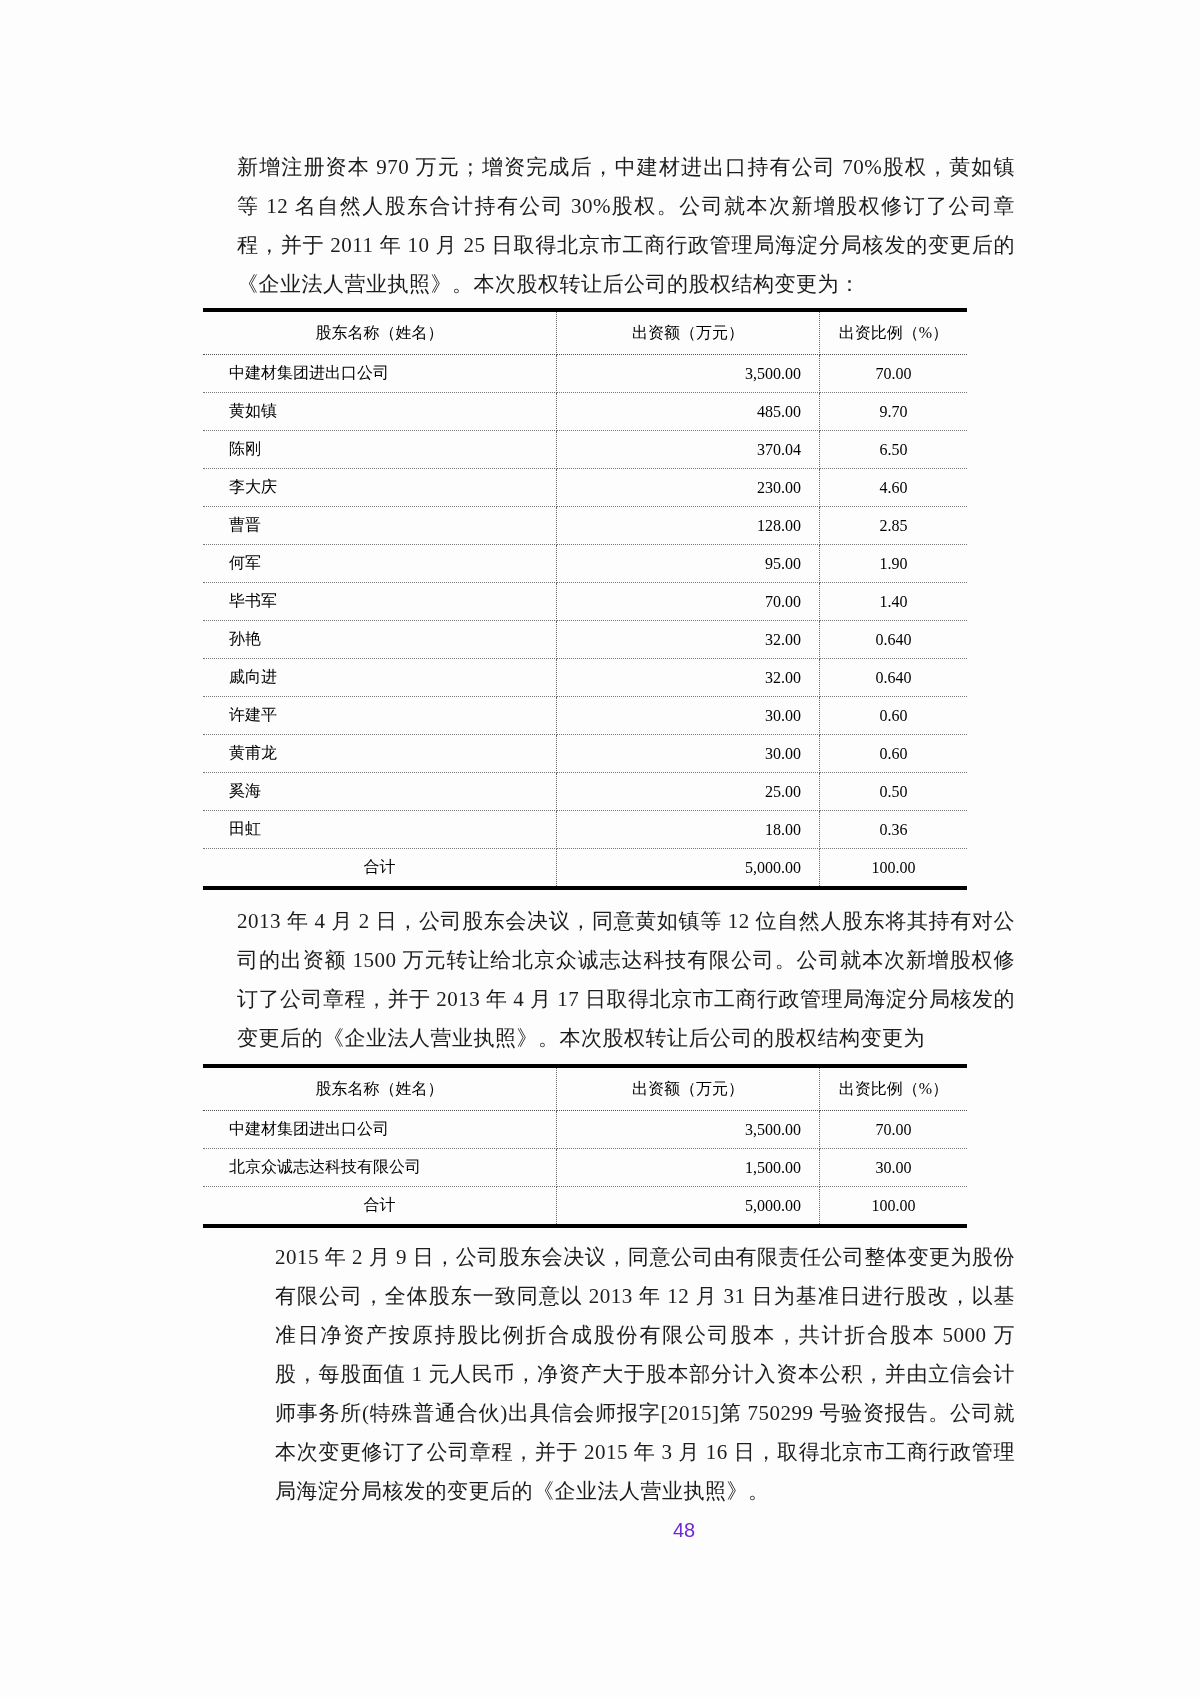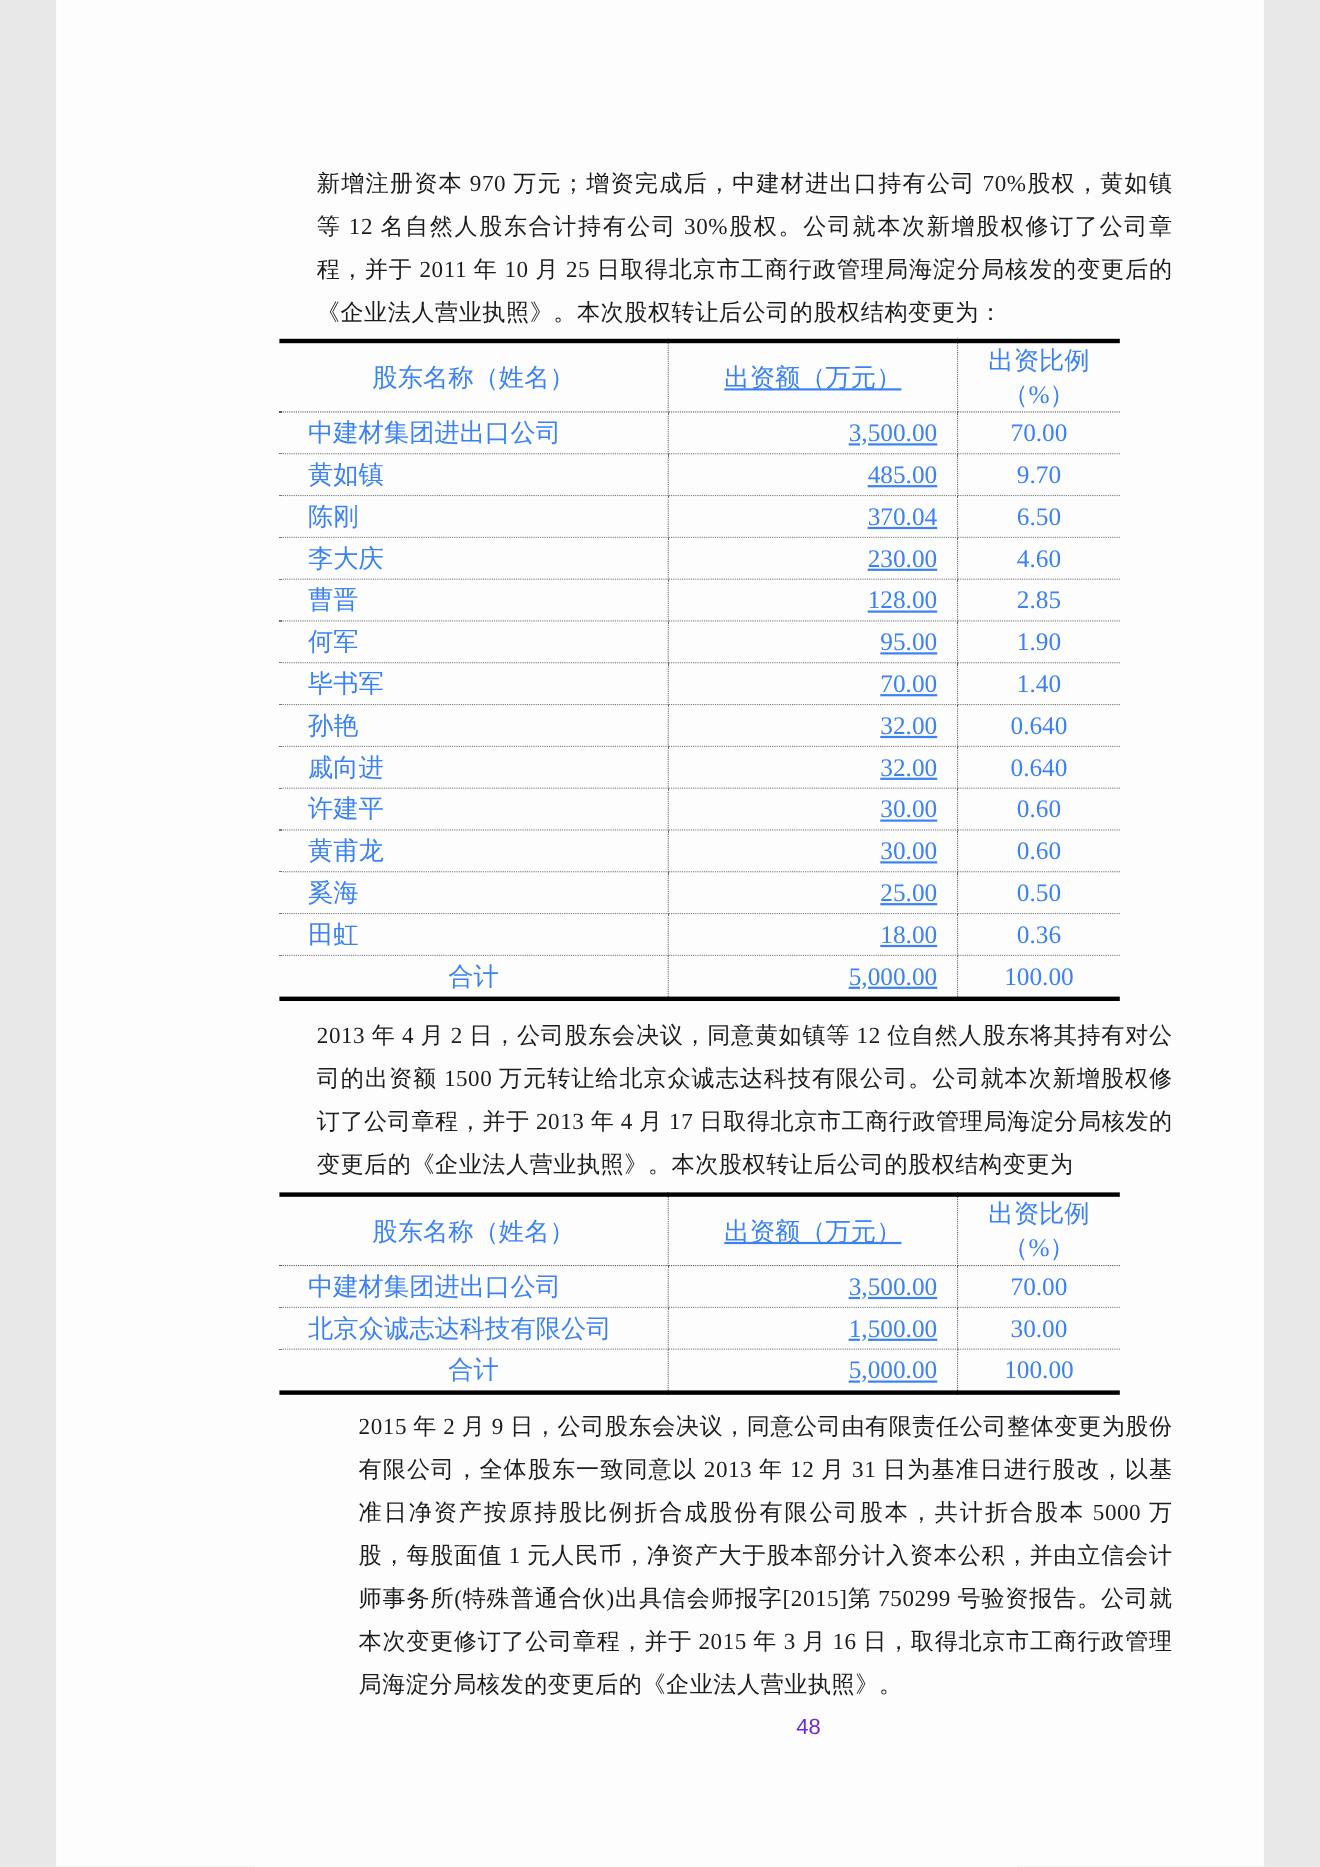--- a/index.html
+++ b/index.html
@@ -1,18 +1,18 @@
 <!DOCTYPE html>
 <html><head>
 <meta charset="utf-8">
 <style>
   html, body { margin: 0; padding: 0; background: #e8e8e8; }
   .page {
     position: relative;
-    width: 1098px;
+    width: 1200px;
     height: 1697px;
     margin: 0 auto;
     background: #fdfdfd;
     color: #1c1c1c;
     font-family: "Liberation Serif", "DejaVu Serif", serif;
     overflow: hidden;
   }
   .content {
     position: absolute;
     top: 0; left: 0;
@@ -32,36 +32,36 @@
   p.para.p3 { margin-top: 10px; margin-left: 38px; }
   p.para.p4 { margin-top: 4px; }
 
   table.sh {
     border-collapse: collapse;
     table-layout: fixed;
     width: 762px;
     margin-left: -34px;
     border-top: 4px solid #000;
     border-bottom: 4px solid #000;
-    font-size: 23px;
-    color: #3b82f6;
+    font-size: 16px;
+    color: #000000;
   }
   table.sh.t1 { margin-top: 4px; }
   table.sh.t2 { margin-top: 6px; }
   table.sh th, table.sh td { padding: 0; font-weight: normal; }
   table.sh th {
     height: 42px;
     text-align: center;
     border-bottom: 1px dotted #555;
     vertical-align: middle;
   }
   table.sh td { height: 37px; vertical-align: middle; border-bottom: 1px dotted #777; }
   table.sh tbody tr:last-child td { border-bottom: none; }
   table.sh .c0 { width: 353px; }
-  table.sh .c1 { width: 262px; text-decoration: underline; }
+  table.sh .c1 { width: 262px; }
   table.sh .c2 { width: 147px; }
   table.sh th.c0, table.sh td.c0 { border-right: 1px dotted #666; }
   table.sh th.c1, table.sh td.c1 { border-right: 1px dotted #666; }
   table.sh td.c0 { text-align: left; padding-left: 26px; }
   table.sh td.c1 { text-align: right; padding-right: 18px; }
   table.sh td.c2 { text-align: center; }
   table.sh tr.total-row td.c0 { text-align: center; padding-left: 0; }
 
   .page-number {
     margin-top: 8px;

